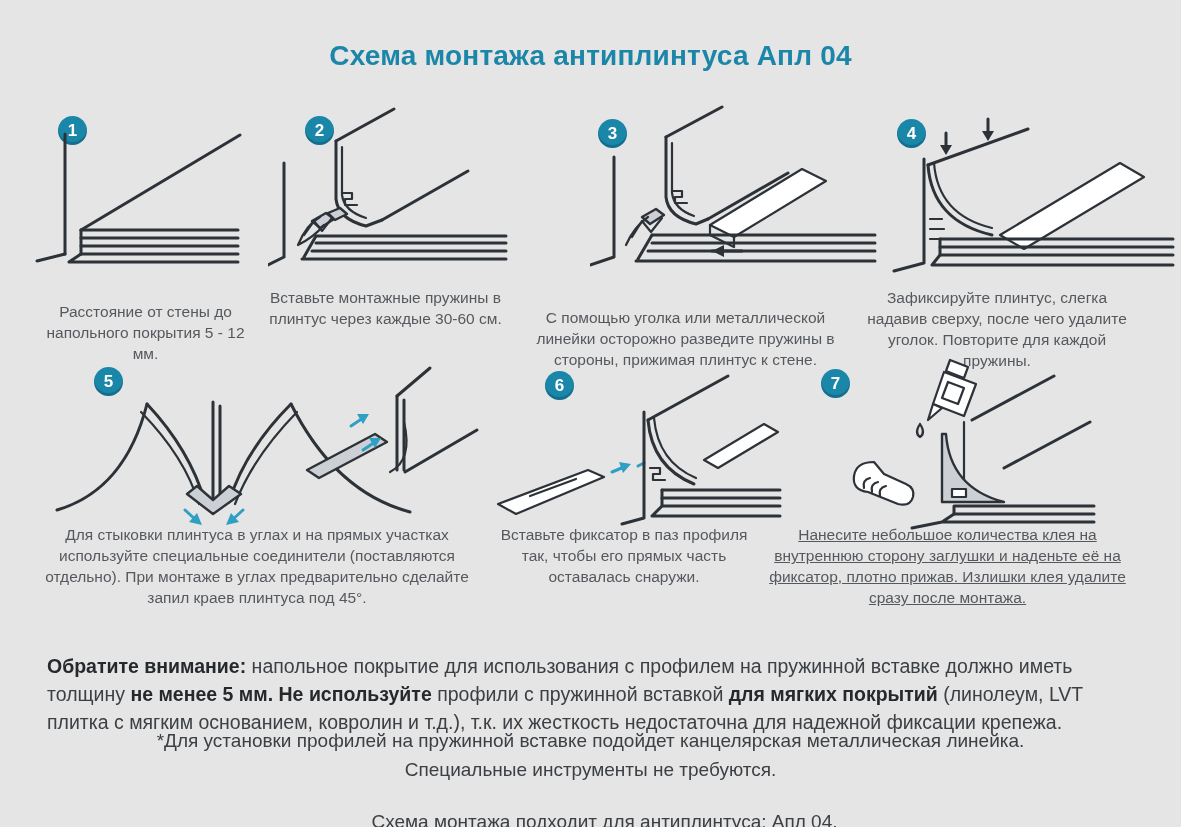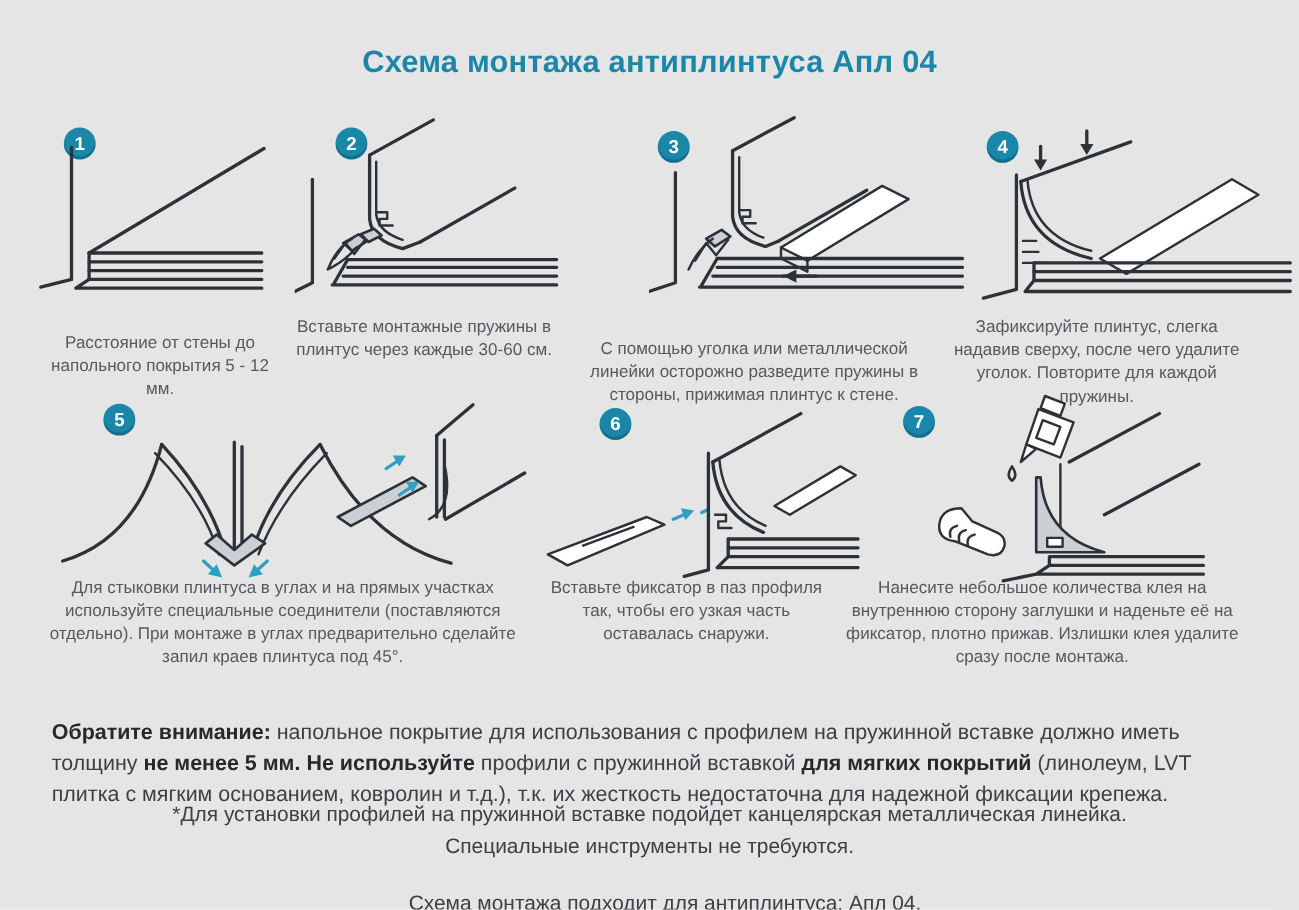--- a/index.html
+++ b/index.html
@@ -25,21 +25,21 @@
   .f1{left:35px;top:108px;}  .f2{left:268px;top:105px;}
   .f3{left:590px;top:105px;} .f4{left:888px;top:103px;}
   .f5{left:45px;top:362px;}  .f6{left:492px;top:362px;}
   .f7{left:792px;top:358px;}
   .c1{left:38px;top:301px;width:215px;}
   .c2{left:258px;top:287px;width:255px;}
   .c3{left:523px;top:287px;width:325px;margin-top:20px;}
   .c4{left:858px;top:287px;width:278px;}
   .c5{left:33px;top:524px;width:448px;}
   .c6{left:498px;top:524px;width:252px;}
-  .c7{left:765px;top:524px;width:365px;}
+  .c7{left:765px;top:524px;width:365px;text-decoration:underline;}
   .b1{left:58px;top:116px;}  .b2{left:305px;top:116px;}
   .b3{left:598px;top:119px;} .b4{left:897px;top:119px;}
   .b5{left:94px;top:367px;}  .b6{left:545px;top:371px;}
   .b7{left:821px;top:369px;}
   .ln{fill:none;stroke:#2c3238;stroke-width:3;stroke-linecap:round;stroke-linejoin:round;}
   .ln2{fill:none;stroke:#2c3238;stroke-width:2.2;stroke-linecap:round;stroke-linejoin:round;}
   .grey{fill:#ccd0d4;stroke:#2c3238;stroke-width:2.4;stroke-linejoin:round;}
   .white{fill:#ffffff;stroke:#2c3238;stroke-width:2.2;stroke-linejoin:round;}
   .teal{fill:none;stroke:#2f9fc3;stroke-width:3;stroke-linecap:round;}
   .tealhead{fill:#2f9fc3;stroke:none;}
@@ -189,21 +189,21 @@
       <path class="ln" d="M156 58 Q160 105 202 122"></path>
       <path class="ln2" d="M162 56 Q166 100 204 116"></path>
       <path class="ln2" d="M158 106 h10 v6 h-7 v6 h12"></path>
       <g>
         <path class="white" d="M212 98 L272 62 L286 70 L226 106 Z"></path>
       </g>
       <path class="ln" d="M170 128 H288 M170 136 H288 M170 144 H288"></path>
       <path class="ln" d="M160 154 H288 M170 128 V144 M160 154 L170 144"></path>
     </svg>
   </div>
-  <div class="caption c6">Вставьте фиксатор в паз профиля так, чтобы его узкая часть оставалась снаружи.</div>
+  <div class="caption c6">Вставьте фиксатор в паз профиля так, чтобы его прямых часть оставалась снаружи.</div>
 
   <div class="badge b7">7</div>
   <div class="fig f7">
     <svg width="305" height="172" viewBox="0 0 305 172">
       <g>
         <path class="white" d="M152 14 L184 26 L172 58 L141 46 Z"></path>
         <path class="white" d="M158 2 L176 9 L172 20 L154 13 Z"></path>
         <path class="white" d="M156 24 L172 30 L166 46 L150 40 Z"></path>
         <path class="white" d="M141 46 L150 50 L136 62 Z"></path>
         <path class="ln2" d="M128 66 q-6 9 0 13 q6 -4 0 -13"></path>

